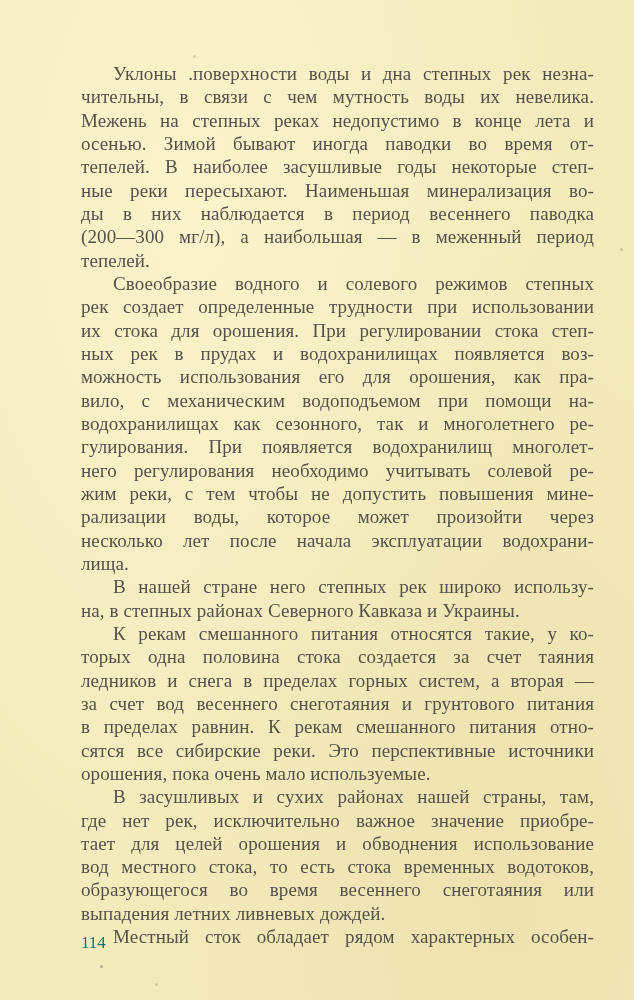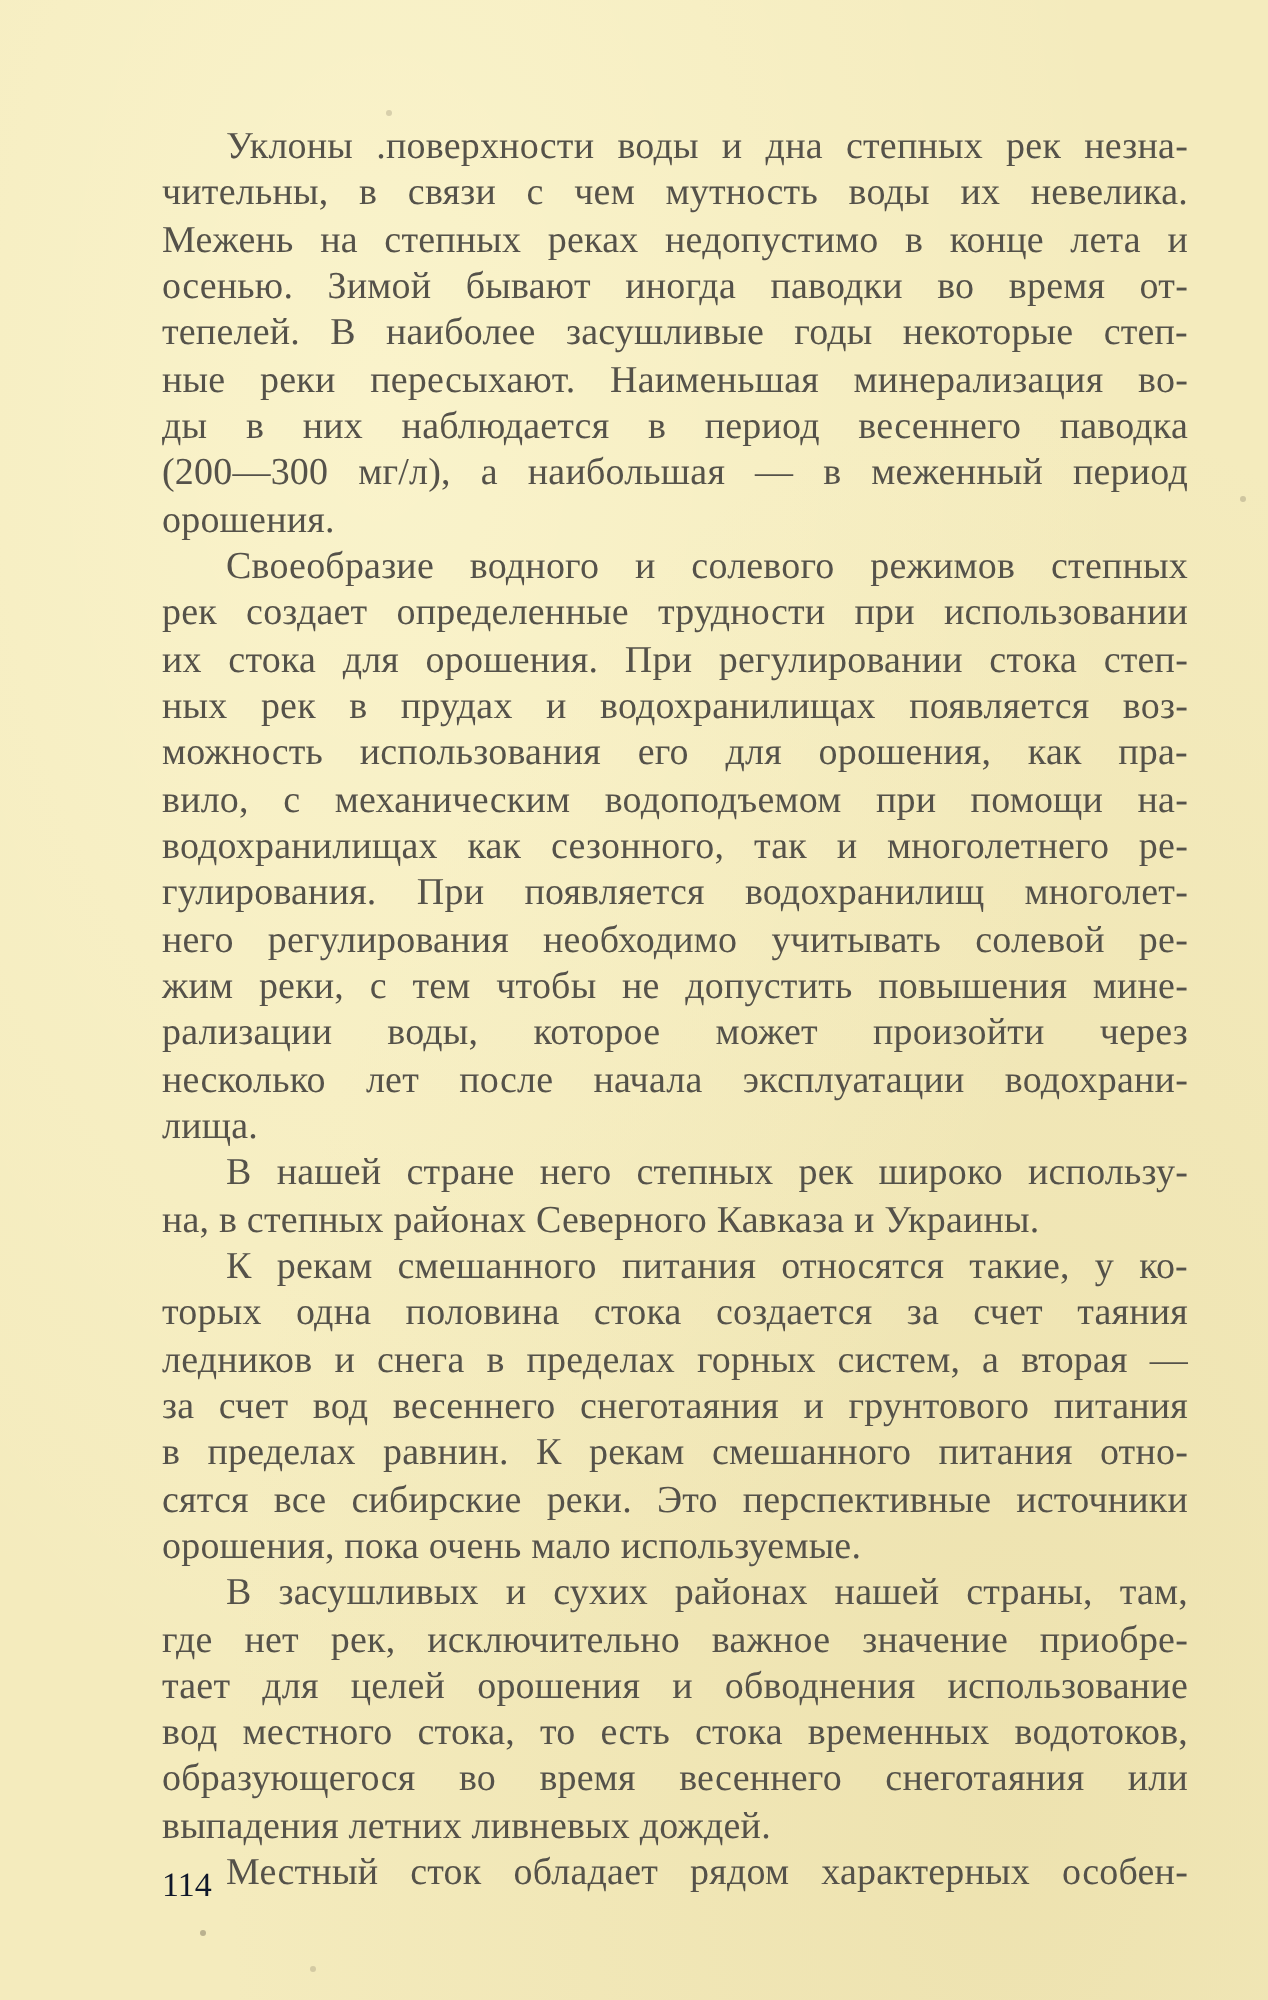--- a/index.html
+++ b/index.html
@@ -38,21 +38,21 @@
   }
   .line.indent {
     padding-left: 32px;
   }
   .page-number {
     position: absolute;
     left: 81px;
     top: 932px;
     font-size: 17px;
     line-height: 22px;
-    color: #0f172a;
+    color: #0f766e;
   }
   .speck {
     position: absolute;
     width: 3px;
     height: 3px;
     border-radius: 50%;
     background: #8a826a;
     opacity: 0.55;
   }
 </style>
@@ -63,21 +63,21 @@
 
   <div>
     <div class="line indent">Уклоны .поверхности воды и дна степных рек незна-</div>
     <div class="line">чительны, в связи с чем мутность воды их невелика.</div>
     <div class="line">Межень на степных реках недопустимо в конце лета и</div>
     <div class="line">осенью. Зимой бывают иногда паводки во время от-</div>
     <div class="line">тепелей. В наиболее засушливые годы некоторые степ-</div>
     <div class="line">ные реки пересыхают. Наименьшая минерализация во-</div>
     <div class="line">ды в них наблюдается в период весеннего паводка</div>
     <div class="line">(200—300 мг/л), а наибольшая — в меженный период</div>
-    <div class="line last">орошения.</div>
+    <div class="line last">тепелей.</div>
   </div>
 
   <div>
     <div class="line indent">Своеобразие водного и солевого режимов степных</div>
     <div class="line">рек создает определенные трудности при использовании</div>
     <div class="line">их стока для орошения. При регулировании стока степ-</div>
     <div class="line">ных рек в прудах и водохранилищах появляется воз-</div>
     <div class="line">можность использования его для орошения, как пра-</div>
     <div class="line">вило, с механическим водоподъемом при помощи на-</div>
     <div class="line">водохранилищах как сезонного, так и многолетнего ре-</div>

